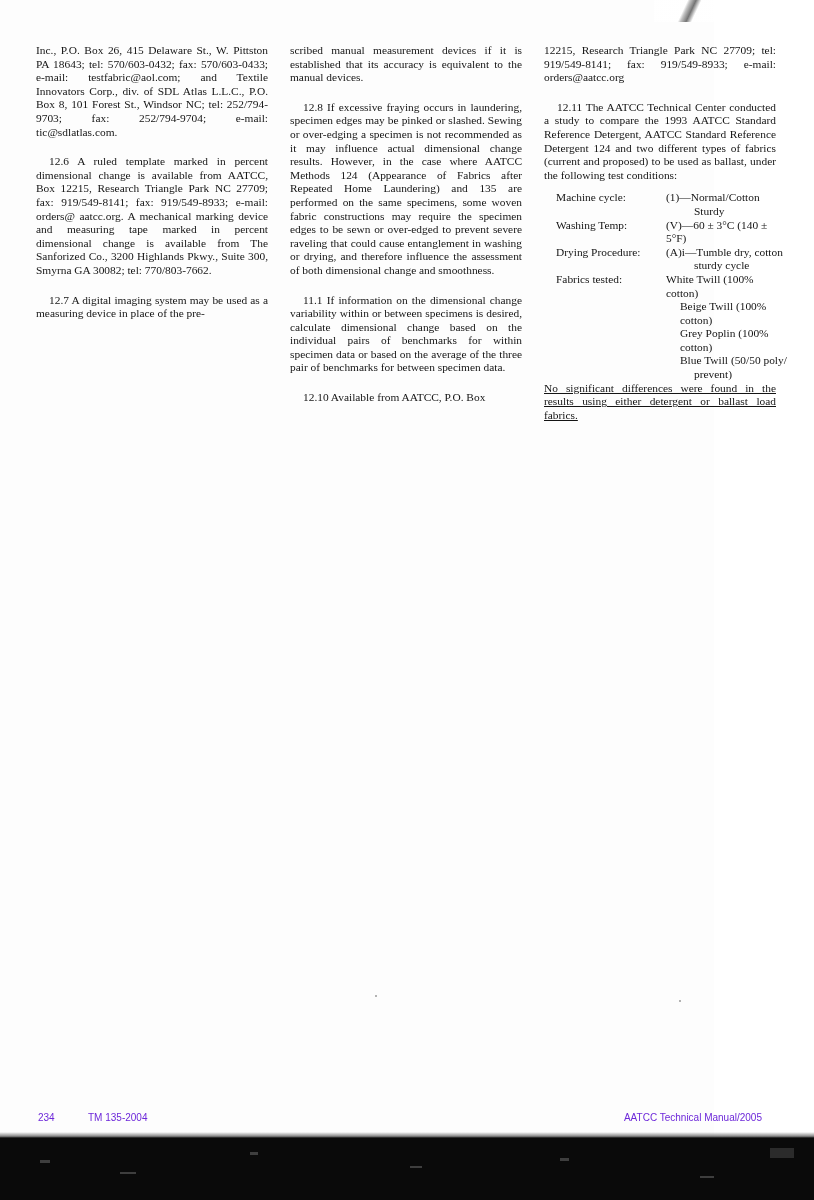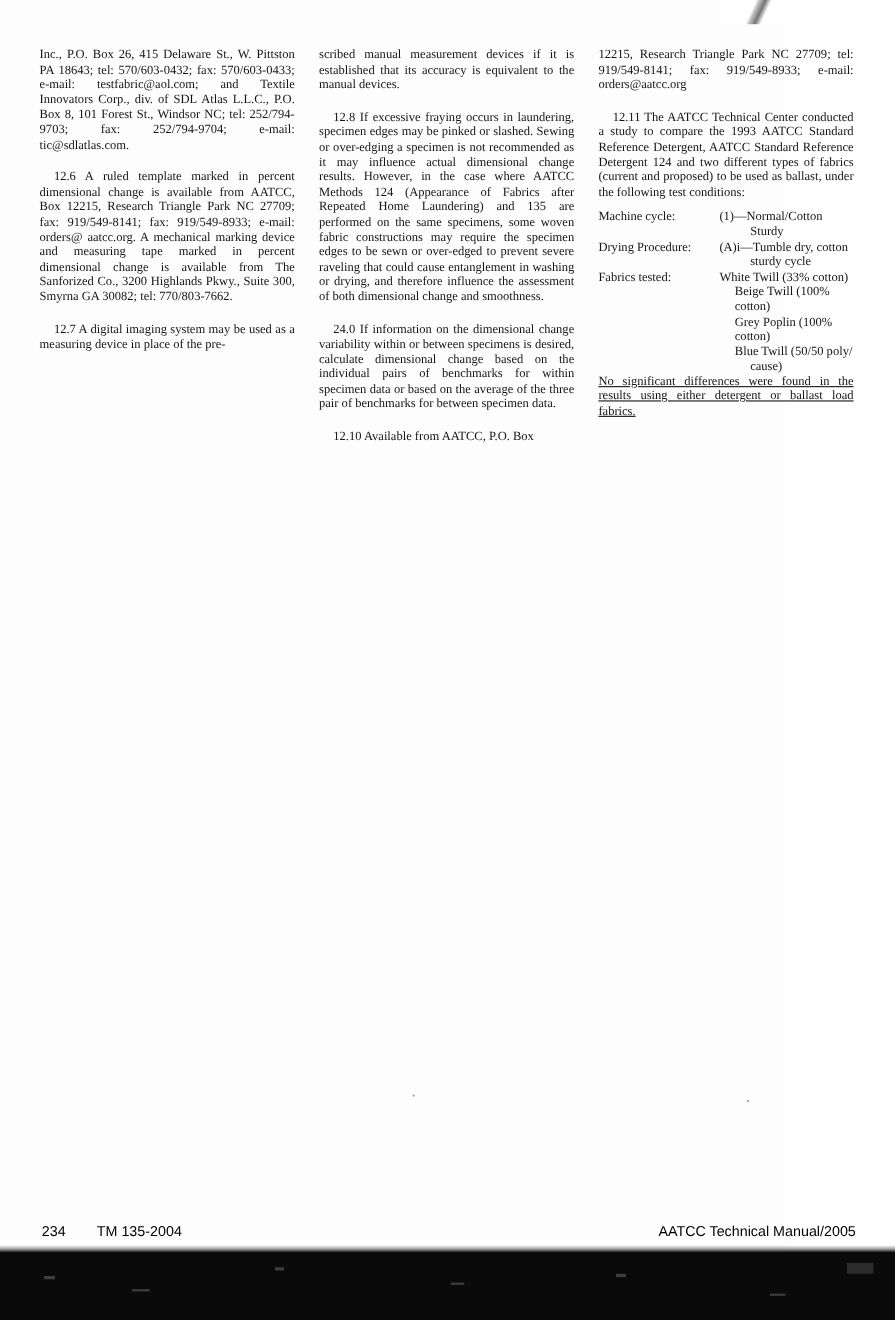--- a/index.html
+++ b/index.html
@@ -76,20 +76,21 @@
     text-indent: 13px;
   }
   .col p + p {
     margin-top: 16px;
   }
   
   .deflist {
     margin-top: 9px;
     width: 100%;
     border-collapse: collapse;
+    margin-left: 12px;
   }
   .deflist td {
     vertical-align: top;
     font-size: 11.4px;
     line-height: 13.6px;
     padding: 0;
   }
   .deflist td.term {
     white-space: nowrap;
     padding-right: 5px;
@@ -112,36 +113,36 @@
     text-decoration: underline;
   }
   
   .footer {
     position: absolute;
     left: 0;
     bottom: 68px;
     width: 814px;
     height: 20px;
     font-family: "Liberation Sans", sans-serif;
-    font-size: 13px;
-    color: #000000;
+    font-size: 10px;
+    color: #6d28d9;
   }
   .footer .page-num {
     position: absolute;
     left: 38px;
     top: 0;
   }
   .footer .doc-id {
     position: absolute;
     left: 88px;
     top: 0;
   }
   .footer .manual {
     position: absolute;
-    right: 36px;
+    right: 52px;
     top: 0;
     margin-left: 44px;
   }
   .dot {
     position: absolute;
     width: 2px;
     height: 2px;
     background: #9a9a9a;
     border-radius: 50%;
   }
@@ -157,52 +158,58 @@
 
     <div class="col">
       <p>Inc., P.O. Box 26, 415 Delaware St., W. Pittston PA 18643; tel: 570/603-0432; fax: 570/603-0433; e-mail: testfabric@aol.com; and Textile Innovators Corp., div. of SDL Atlas L.L.C., P.O. Box 8, 101 Forest St., Windsor NC; tel: 252/794-9703; fax: 252/794-9704; e-mail: tic@sdlatlas.com.</p>
       <p class="indent">12.6 A ruled template marked in percent dimensional change is available from AATCC, Box 12215, Research Triangle Park NC 27709; fax: 919/549-8141; fax: 919/549-8933; e-mail: orders@ aatcc.org. A mechanical marking device and measuring tape marked in percent dimensional change is available from The Sanforized Co., 3200 Highlands Pkwy., Suite 300, Smyrna GA 30082; tel: 770/803-7662.</p>
       <p class="indent">12.7 A digital imaging system may be used as a measuring device in place of the pre-</p>
     </div>
 
     <div class="col">
       <p>scribed manual measurement devices if it is established that its accuracy is equivalent to the manual devices.</p>
       <p class="indent">12.8 If excessive fraying occurs in laundering, specimen edges may be pinked or slashed. Sewing or over-edging a specimen is not recommended as it may influence actual dimensional change results. However, in the case where AATCC Methods 124 (Appearance of Fabrics after Repeated Home Laundering) and 135 are performed on the same specimens, some woven fabric constructions may require the specimen edges to be sewn or over-edged to prevent severe raveling that could cause entanglement in washing or drying, and therefore influence the assessment of both dimensional change and smoothness.</p>
-      <p class="indent">24.0 If information on the dimensional change variability within or between specimens is desired, calculate dimensional change based on the individual pairs of benchmarks for within specimen data or based on the average of the three pair of benchmarks for between specimen data.</p>
+      <p class="indent">11.1 If information on the dimensional change variability within or between specimens is desired, calculate dimensional change based on the individual pairs of benchmarks for within specimen data or based on the average of the three pair of benchmarks for between specimen data.</p>
       <p class="indent">12.10 Available from AATCC, P.O. Box</p>
     </div>
 
     <div class="col">
       <p>12215, Research Triangle Park NC 27709; tel: 919/549-8141; fax: 919/549-8933; e-mail: orders@aatcc.org</p>
       <p class="indent">12.11 The AATCC Technical Center conducted a study to compare the 1993 AATCC Standard Reference Detergent, AATCC Standard Reference Detergent 124 and two different types of fabrics (current and proposed) to be used as ballast, under the following test conditions:</p>
 
       <table class="deflist">
         <tbody>
           <tr>
             <td class="term">Machine cycle:</td>
             <td class="val">
               <span>(1)—Normal/Cotton</span>
               <span class="sub">Sturdy</span>
             </td>
           </tr>
           <tr>
+            <td class="term">Washing Temp:</td>
+            <td class="val">
+              <span>(V)—60 ± 3°C (140 ± 5°F)</span>
+            </td>
+          </tr>
+          <tr>
             <td class="term">Drying Procedure:</td>
             <td class="val">
               <span>(A)i—Tumble dry, cotton</span>
               <span class="sub">sturdy cycle</span>
             </td>
           </tr>
           <tr>
             <td class="term">Fabrics tested:</td>
             <td class="val">
-              <span>White Twill (33% cotton)</span>
+              <span>White Twill (100% cotton)</span>
               <span class="sub2">Beige Twill (100% cotton)</span>
               <span class="sub2">Grey Poplin (100% cotton)</span>
               <span class="sub2">Blue Twill (50/50 poly/</span>
-              <span class="sub">cause)</span>
+              <span class="sub">prevent)</span>
             </td>
           </tr>
         </tbody>
       </table>
 
       <p class="tail">No significant differences were found in the results using either detergent or ballast load fabrics.</p>
     </div>
 
   </div>
 

